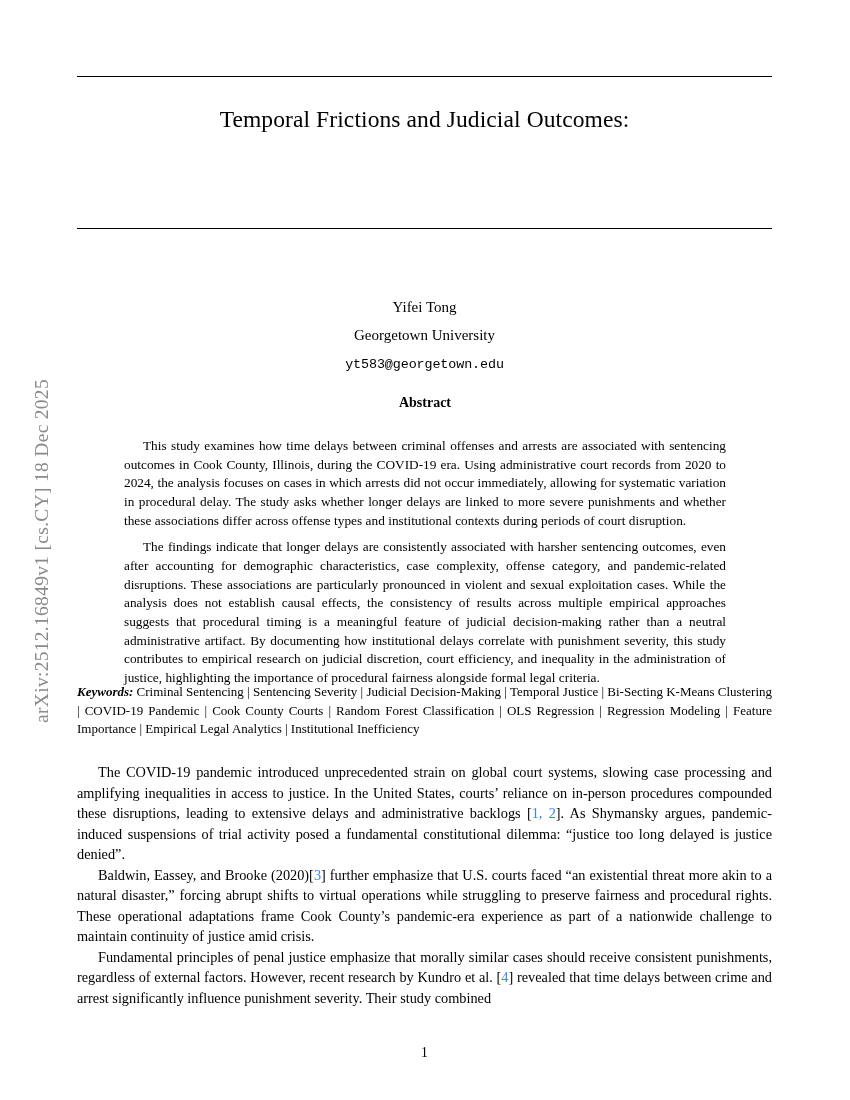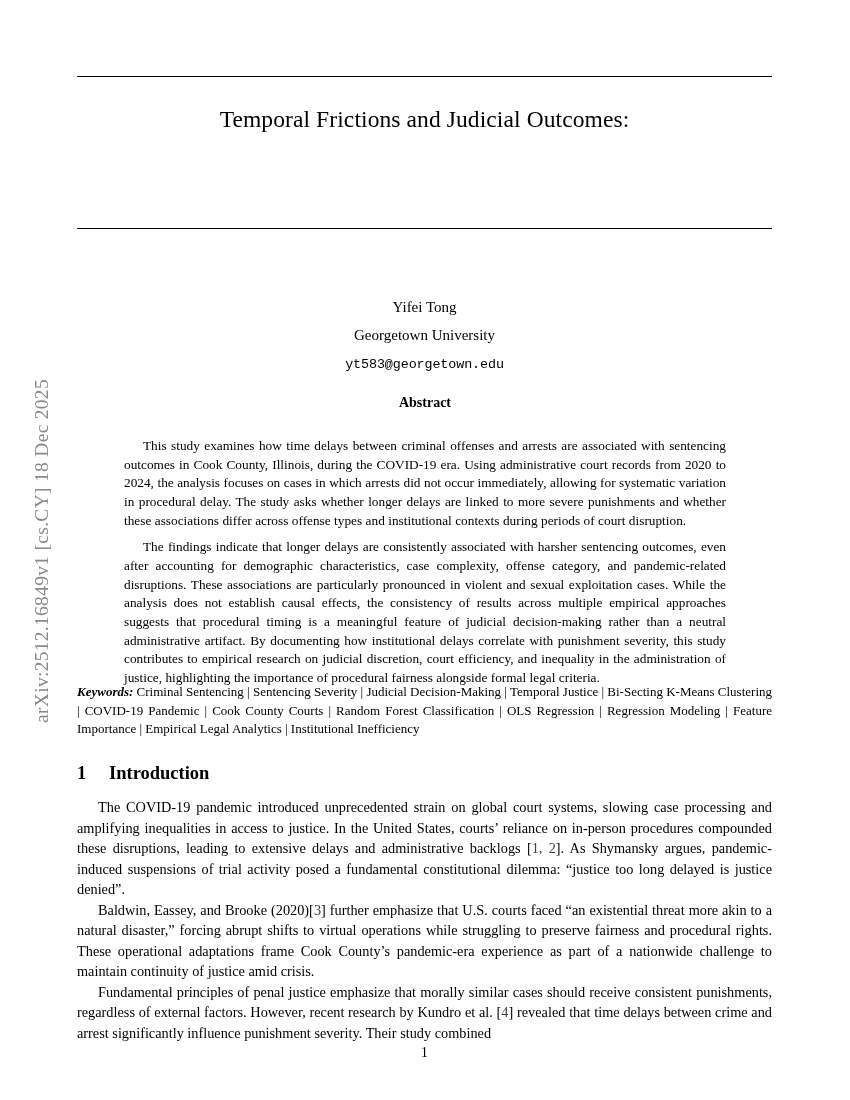--- a/index.html
+++ b/index.html
@@ -163,21 +163,21 @@
   .body-para {
     font-size: 14.3px;
     line-height: 1.435;
     text-align: justify;
     text-indent: 21px;
     margin: 0;
     hyphens: auto;
     -webkit-hyphens: auto;
   }
   .cite {
-    color: #404040;
+    color: #3b82f6;
   }
   .cite-brk {
     color: #000000;
   }
 
   
   #page-number {
     position: absolute;
     top: 1045px;
     left: 0;
@@ -213,21 +213,20 @@
     <div id="abstract-heading">Abstract</div>
     <p class="abstract-para">This study examines how time delays between criminal offenses and arrests are associated with sentencing outcomes in Cook County, Illinois, during the COVID-19 era. Using administrative court records from 2020 to 2024, the analysis focuses on cases in which arrests did not occur immediately, allowing for systematic variation in procedural delay. The study asks whether longer delays are linked to more severe punishments and whether these associations differ across offense types and institutional contexts during periods of court disruption.</p>
     <p class="abstract-para">The findings indicate that longer delays are consistently associated with harsher sentencing outcomes, even after accounting for demographic characteristics, case complexity, offense category, and pandemic-related disruptions. These associations are particularly pronounced in violent and sexual exploitation cases. While the analysis does not establish causal effects, the consistency of results across multiple empirical approaches suggests that procedural timing is a meaningful feature of judicial decision-making rather than a neutral administrative artifact. By documenting how institutional delays correlate with punishment severity, this study contributes to empirical research on judicial discretion, court efficiency, and inequality in the administration of justice, highlighting the importance of procedural fairness alongside formal legal criteria.</p>
   </div>
 
   <div id="keywords-block">
     <span id="keywords-label">Keywords:</span><span id="keywords-list"> Criminal Sentencing | Sentencing Severity | Judicial Decision-Making | Temporal Justice | Bi-Secting K-Means Clustering | COVID-19 Pandemic | Cook County Courts | Random Forest Classification | OLS Regression | Regression Modeling | Feature Importance | Empirical Legal Analytics | Institutional Inefficiency</span>
   </div>
 
   <div id="intro-section">
-    <h1 id="intro-heading"><span class="sec-num">1</span><span>Introduction</span></h1>
 
     <p class="body-para"><span>The COVID-19 pandemic introduced unprecedented strain on global court systems, slowing case processing and amplifying inequalities in access to justice. In the United States, courts’ reliance on in-person procedures compounded these disruptions, leading to extensive delays and administrative backlogs </span><span class="cite-brk">[</span><span class="cite">1, 2</span><span class="cite-brk">]</span><span>. As Shymansky argues, pandemic-induced suspensions of trial activity posed a fundamental constitutional dilemma: “justice too long delayed is justice denied”.</span></p>
 
     <p class="body-para"><span>Baldwin, Eassey, and Brooke (2020)</span><span class="cite-brk">[</span><span class="cite">3</span><span class="cite-brk">]</span><span> further emphasize that U.S. courts faced “an existential threat more akin to a natural disaster,” forcing abrupt shifts to virtual operations while struggling to preserve fairness and procedural rights. These operational adaptations frame Cook County’s pandemic-era experience as part of a nationwide challenge to maintain continuity of justice amid crisis.</span></p>
 
     <p class="body-para"><span>Fundamental principles of penal justice emphasize that morally similar cases should receive consistent punishments, regardless of external factors. However, recent research by Kundro et al. </span><span class="cite-brk">[</span><span class="cite">4</span><span class="cite-brk">]</span><span> revealed that time delays between crime and arrest significantly influence punishment severity. Their study combined</span></p>
   </div>
 
   <div id="page-number">1</div>
 

